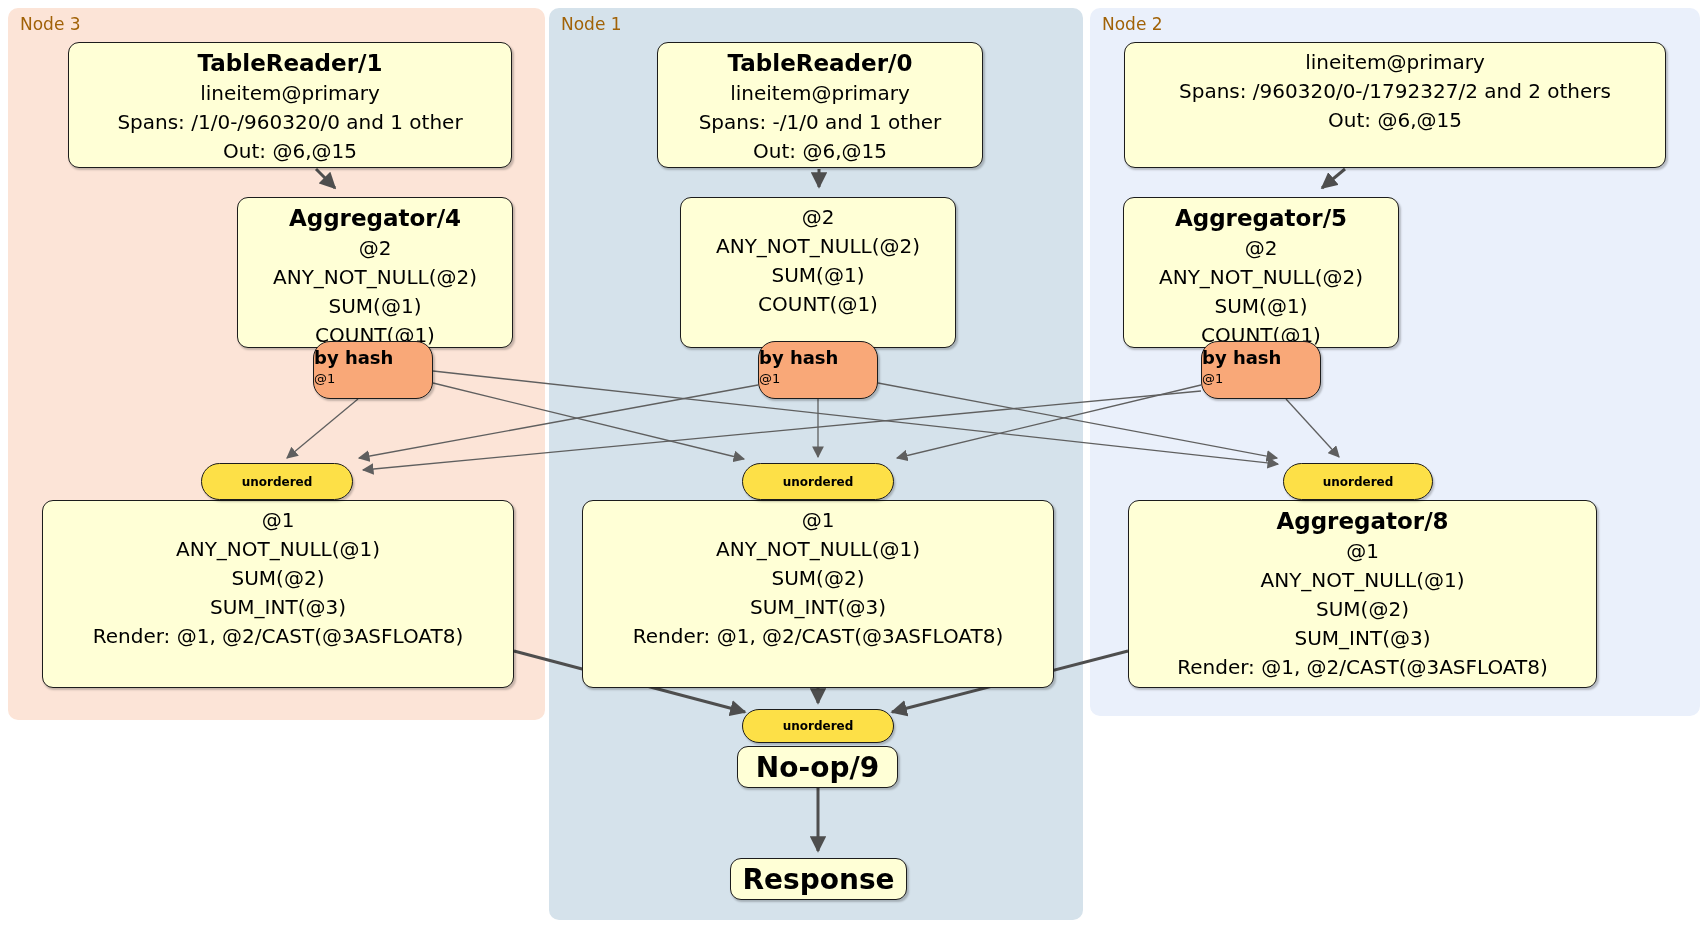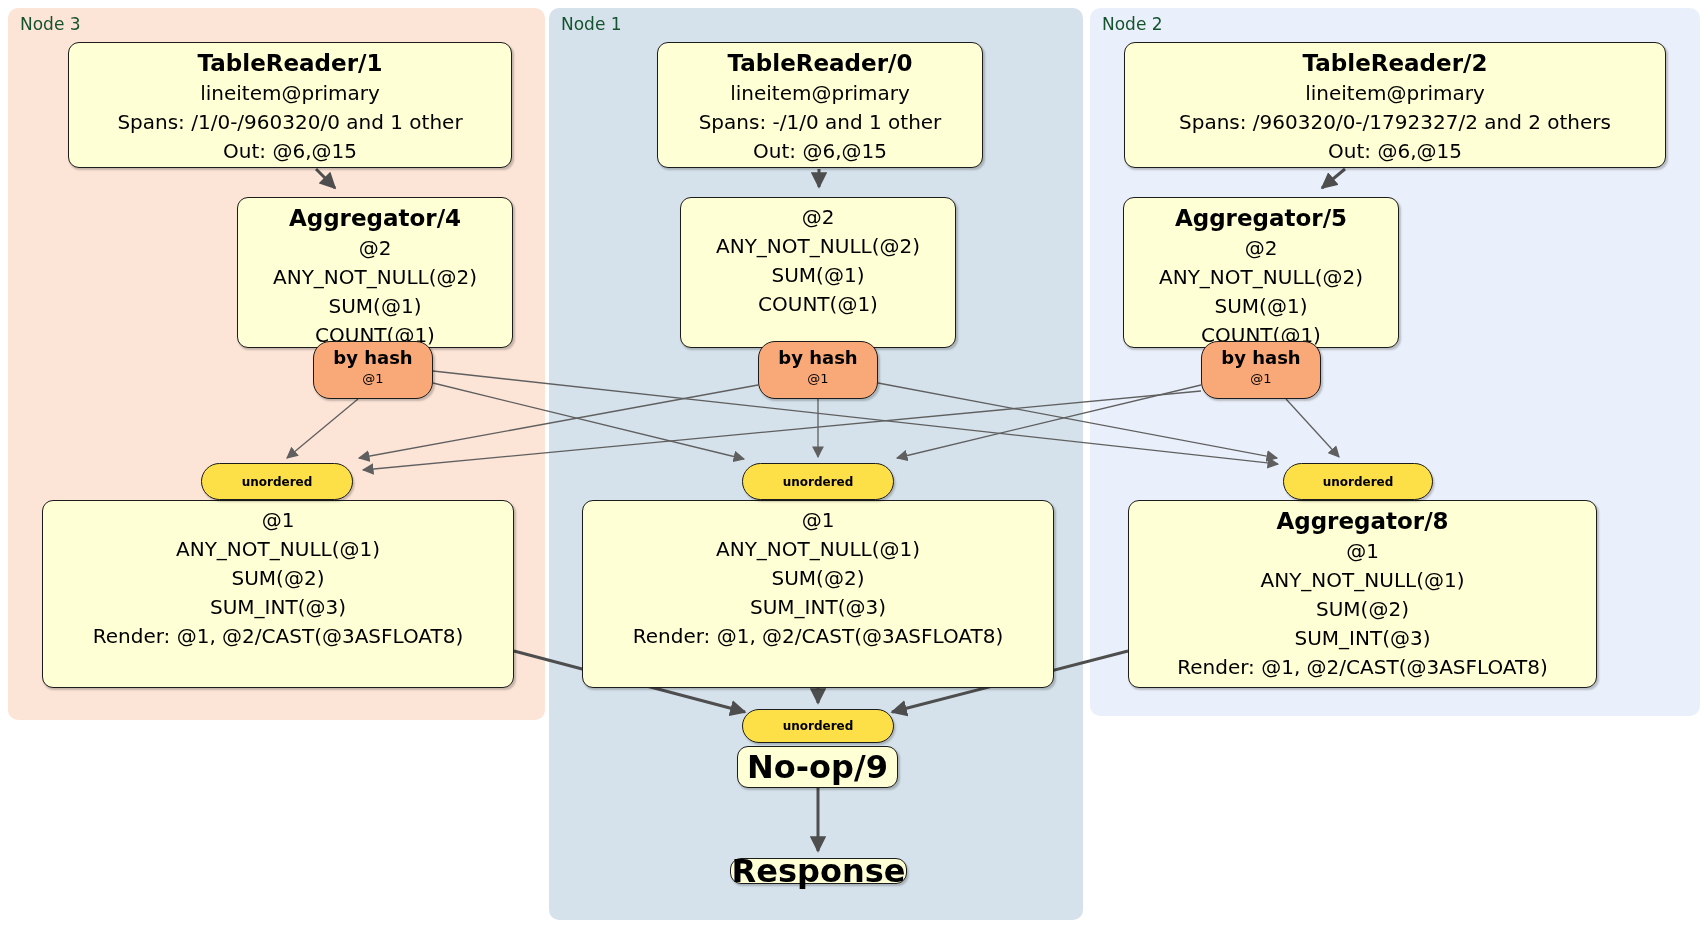--- a/index.html
+++ b/index.html
@@ -1,40 +1,40 @@
 <!DOCTYPE html>
 <html><head>
 <meta charset="utf-8">
 <style>
   html,body{margin:0;padding:0;background:#ffffff;}
   .canvas{
     position:relative;width:1708px;height:940px;overflow:hidden;
     font-family:"DejaVu Sans","Liberation Sans",sans-serif;color:#000;
   }
   .panel{position:absolute;border-radius:10px;}
-  .panel-label{position:absolute;left:12px;top:6px;font-size:17px;color:#14532d;}
+  .panel-label{position:absolute;left:12px;top:6px;font-size:17px;color:#a16207;}
   #panel-node3{left:8px;top:8px;width:537px;height:712px;background:#fce4d7;}
   #panel-node1{left:549px;top:8px;width:534px;height:912px;background:#d5e2eb;}
   #panel-node2{left:1090px;top:8px;width:610px;height:708px;background:#eaf0fb;}
 
   .edges{position:absolute;left:0;top:0;z-index:2;}
 
   .proc{
     position:absolute;z-index:3;background:#ffffd6;border:1.6px solid #1c1c1c;
     border-radius:11px;text-align:center;padding-top:5px;box-sizing:border-box;
     box-shadow:1.5px 2px 2px rgba(0,0,0,0.22);white-space:nowrap;
   }
   .proc-title{font-weight:bold;font-size:23px;line-height:31px;}
   .proc-line{font-size:20px;line-height:29px;}
   .mini{display:flex;align-items:center;justify-content:center;}
-  .mini .proc-title{line-height:normal;font-size:32px;}
+  .mini .proc-title{line-height:normal;font-size:28px;}
 
   .hash-badge{
     position:absolute;z-index:4;width:120px;height:58px;background:#f9a878;
-    border:1.5px solid #1c1c1c;border-radius:17px;text-align:center;
+    border:1.5px solid #1c1c1c;border-radius:17px;text-align:left;
     box-shadow:1.5px 2px 2px rgba(0,0,0,0.22);box-sizing:border-box;padding-top:4px;
   }
   .hash-label{font-weight:bold;font-size:18px;line-height:24px;}
   .hash-key{font-size:13px;line-height:18px;}
 
   .un-badge{
     position:absolute;z-index:4;height:37px;background:#fde047;
     border:1.6px solid #1c1c1c;border-radius:19px;text-align:center;
     display:flex;align-items:center;justify-content:center;
     box-shadow:1.5px 2px 2px rgba(0,0,0,0.22);box-sizing:border-box;
@@ -92,21 +92,20 @@
     <div class="proc-line">Spans: /1/0-/960320/0 and 1 other</div>
     <div class="proc-line">Out: @6,@15</div>
   </div>
   <div class="proc" style="left:657px;top:42px;width:326px;height:126px">
     <div class="proc-title">TableReader/0</div>
     <div class="proc-line">lineitem@primary</div>
     <div class="proc-line">Spans: -/1/0 and 1 other</div>
     <div class="proc-line">Out: @6,@15</div>
   </div>
   <div class="proc" style="left:1124px;top:42px;width:542px;height:126px">
-    <div class="proc-title">TableReader/2</div>
     <div class="proc-line">lineitem@primary</div>
     <div class="proc-line">Spans: /960320/0-/1792327/2 and 2 others</div>
     <div class="proc-line">Out: @6,@15</div>
   </div>
 
   <div class="proc" style="left:237px;top:197px;width:276px;height:151px">
     <div class="proc-title">Aggregator/4</div>
     <div class="proc-line">@2</div>
     <div class="proc-line">ANY_NOT_NULL(@2)</div>
     <div class="proc-line">SUM(@1)</div>
@@ -171,17 +170,17 @@
     <div class="proc-line">SUM_INT(@3)</div>
     <div class="proc-line">Render: @1, @2/CAST(@3ASFLOAT8)</div>
   </div>
 
   <div class="un-badge" style="left:742px;top:709px;width:152px;height:34px">
     <span>unordered</span>
   </div>
   <div class="proc mini" style="left:737px;top:746px;width:161px;height:42px;padding-top:0">
     <div class="proc-title">No-op/9</div>
   </div>
-  <div class="proc mini" style="left:730px;top:858px;width:177px;height:26px;padding-top:0">
+  <div class="proc mini" style="left:730px;top:858px;width:177px;height:42px;padding-top:0">
     <div class="proc-title">Response</div>
   </div>
 
 </div>
 
 </body></html>

